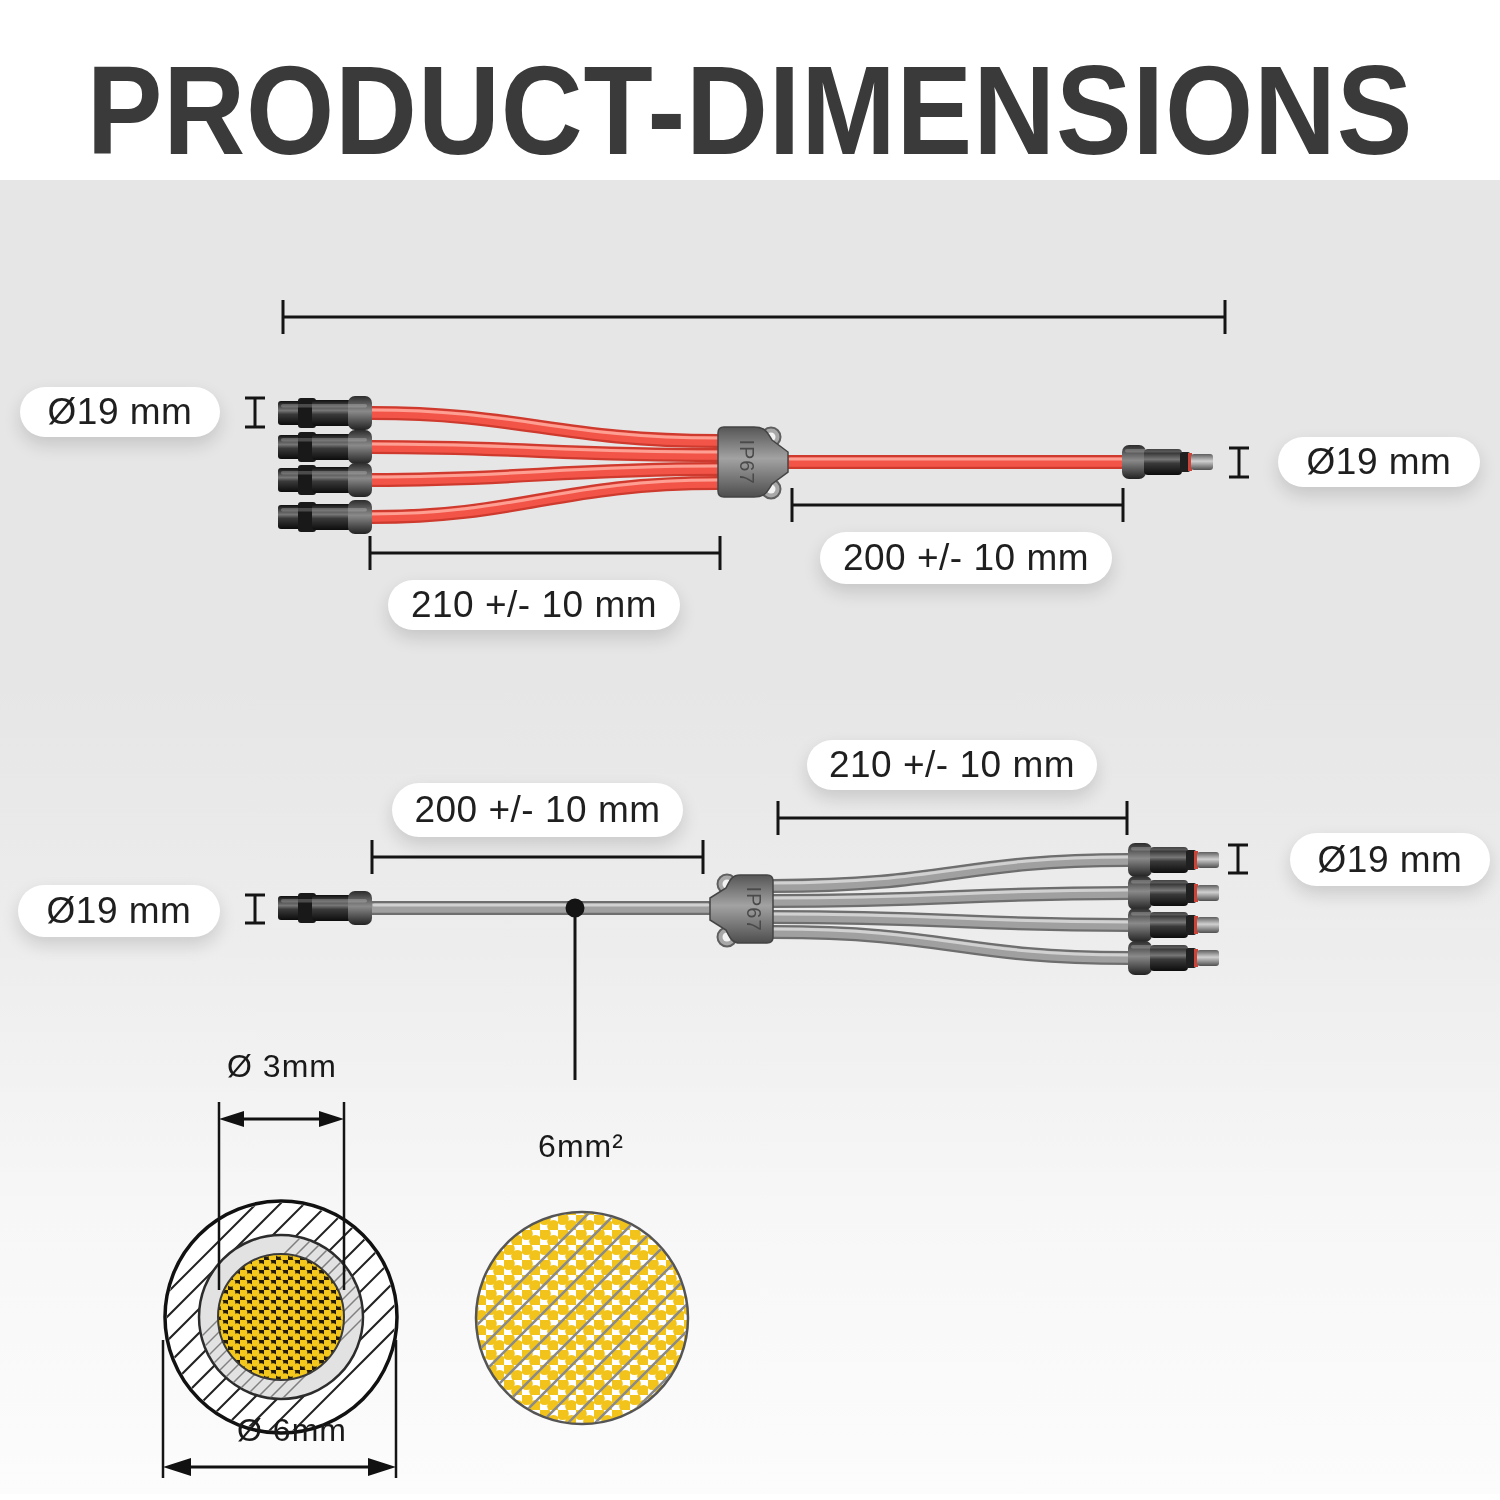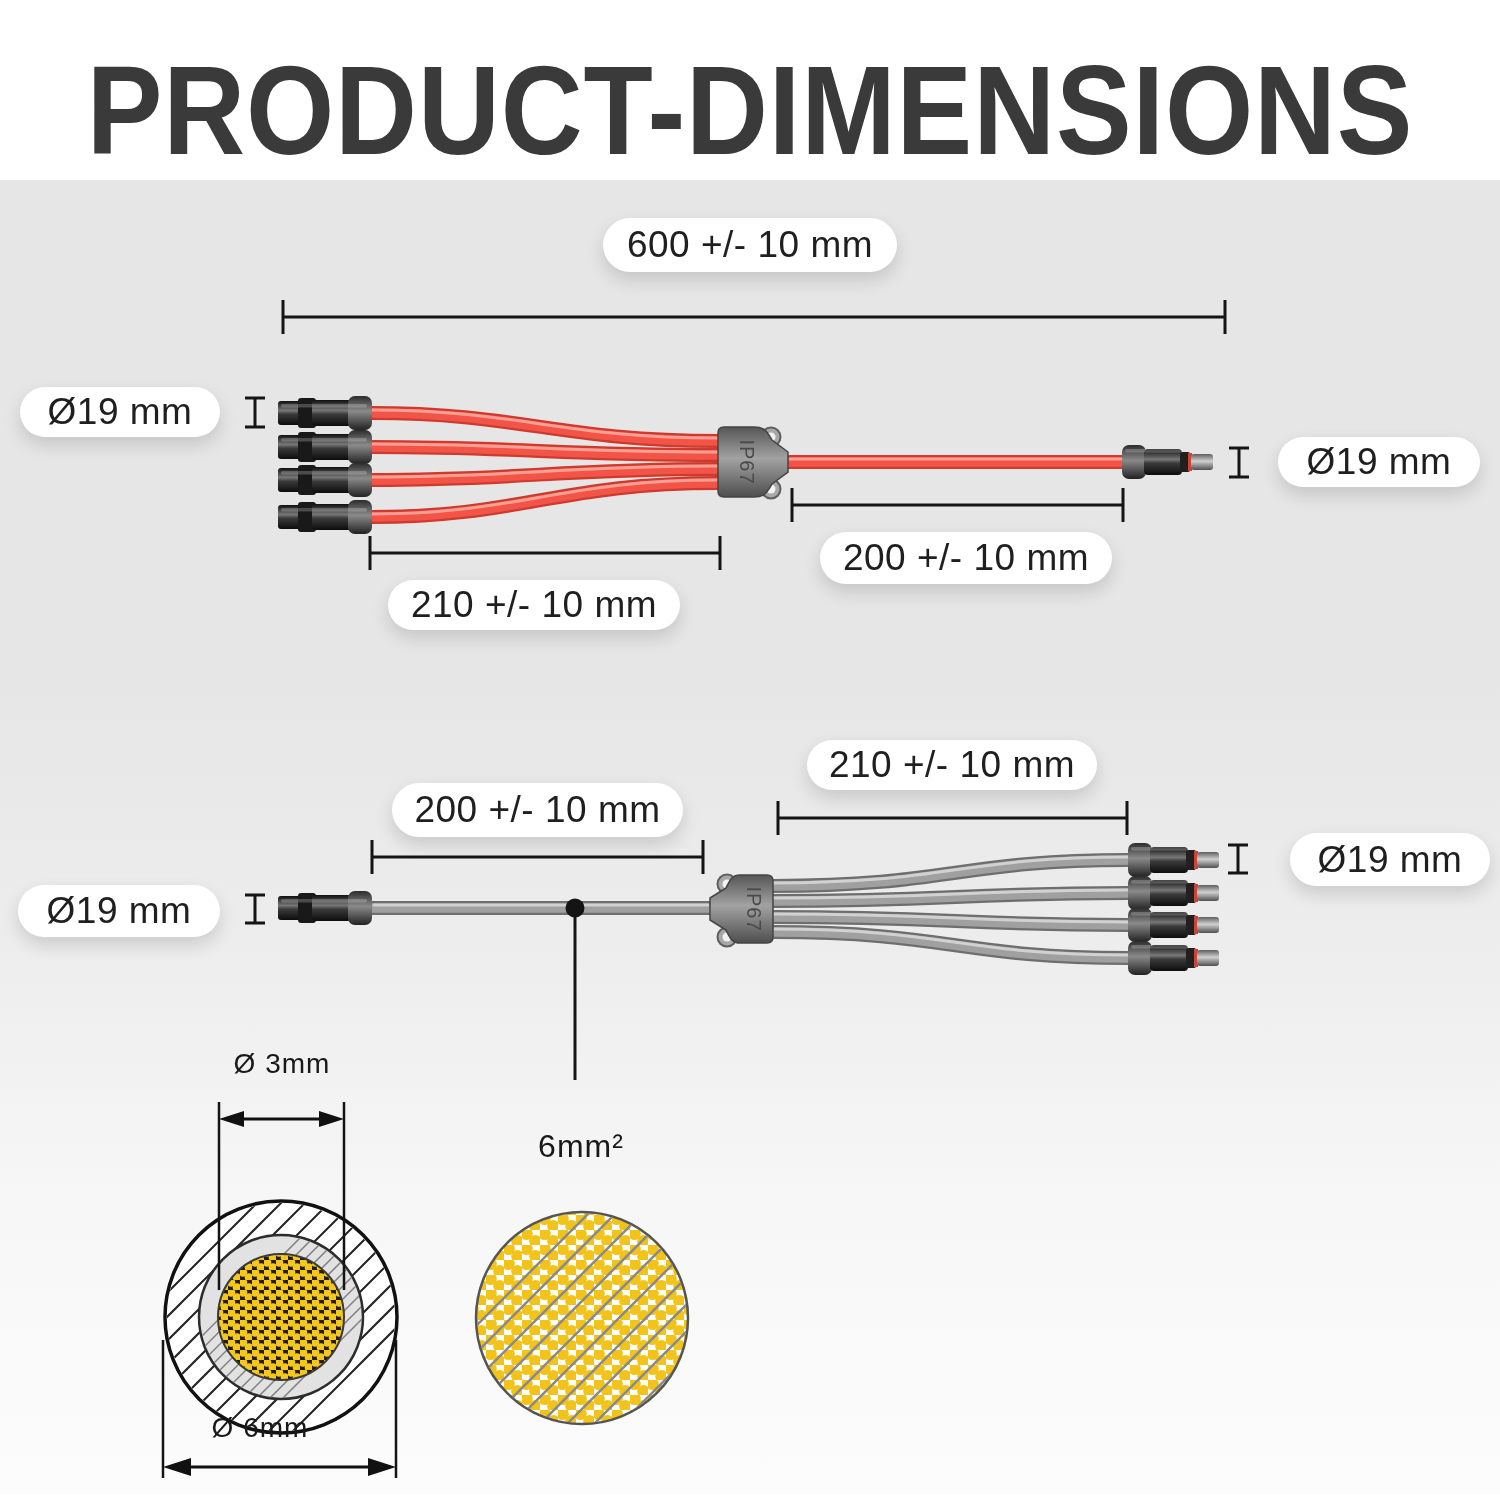--- a/index.html
+++ b/index.html
@@ -7,21 +7,21 @@
           font-family:"Liberation Sans", sans-serif;background:#ffffff;}
   .panel{position:absolute;left:0;top:180px;width:1500px;height:1320px;
          background:linear-gradient(#e6e6e6 0%,#e6e6e6 38%,#ededed 58%,#f7f7f7 78%,#fcfcfc 100%);}
   .title{position:absolute;left:0;top:38px;width:1500px;text-align:center;
          font-size:126px;font-weight:bold;color:#3a3a3a;letter-spacing:1px;
          transform:scaleX(0.9);transform-origin:center;white-space:nowrap;}
   .pill{position:absolute;background:#ffffff;border-radius:30px;
         box-shadow:0 8px 18px rgba(0,0,0,.14);
         display:flex;align-items:center;justify-content:center;
         font-size:37px;color:#1f1f1f;letter-spacing:.5px;white-space:nowrap;}
-  .lbl{position:absolute;font-size:28px;color:#191919;letter-spacing:1px;
+  .lbl{position:absolute;font-size:32px;color:#191919;letter-spacing:1px;
        transform:translateX(-50%);white-space:nowrap;}
   svg.overlay{position:absolute;left:0;top:0;}
   .dim{stroke:#141414;stroke-width:3;fill:none;}
   .thin{stroke:#141414;stroke-width:2.5;fill:none;}
   .red-base{stroke:#cf3a2e;stroke-width:14;fill:none;stroke-linecap:round;}
   .red-mid{stroke:#f25548;stroke-width:9.5;fill:none;stroke-linecap:round;}
   .red-hi{stroke:#ffa79c;stroke-width:3;fill:none;stroke-linecap:round;opacity:.9;}
   .gray-base{stroke:#6e6e6e;stroke-width:14;fill:none;stroke-linecap:round;}
   .gray-mid{stroke:#a0a0a0;stroke-width:9.5;fill:none;stroke-linecap:round;}
   .gray-hi{stroke:#d6d6d6;stroke-width:3;fill:none;stroke-linecap:round;opacity:.9;}
@@ -253,28 +253,27 @@
     </g>
 
     <g>
       <circle cx="582" cy="1318" r="106" fill="url(#strandDots)" stroke="#555555" stroke-width="2.5"></circle>
       <g clip-path="url(#clipStrand)">
         <path class="hatch-strand" d="M450,1460 L750,1160 M477,1460 L777,1160 M504,1460 L804,1160 M531,1460 L831,1160 M423,1460 L723,1160 M396,1460 L696,1160 M558,1460 L858,1160 M585,1460 L885,1160 M369,1460 L669,1160 M342,1460 L642,1160 M612,1460 L912,1160"></path>
       </g>
     </g>
   </svg>
 
-  <div class="pill" style="left:603px;top:218px;width:294px;height:54px;">600 +/- 10 mm</div>
   <div class="pill" style="left:20px;top:387px;width:200px;height:50px;">Ø19 mm</div>
   <div class="pill" style="left:1278px;top:437px;width:202px;height:50px;">Ø19 mm</div>
   <div class="pill" style="left:388px;top:580px;width:292px;height:50px;">210 +/- 10 mm</div>
   <div class="pill" style="left:820px;top:532px;width:292px;height:52px;">200 +/- 10 mm</div>
 
   <div class="pill" style="left:392px;top:783px;width:291px;height:54px;">200 +/- 10 mm</div>
   <div class="pill" style="left:807px;top:740px;width:290px;height:50px;">210 +/- 10 mm</div>
   <div class="pill" style="left:18px;top:885px;width:202px;height:52px;">Ø19 mm</div>
   <div class="pill" style="left:1290px;top:833px;width:200px;height:53px;">Ø19 mm</div>
 
   <div class="lbl" style="left:282px;top:1048px;">Ø 3mm</div>
   <div class="lbl" style="left:581px;top:1128px;font-size:32px;">6mm²</div>
-  <div class="lbl" style="left:260px;top:1412px;">Ø 6mm</div>
+  <div class="lbl" style="left:292px;top:1412px;">Ø 6mm</div>
 
 </div>
 
 </body></html>

